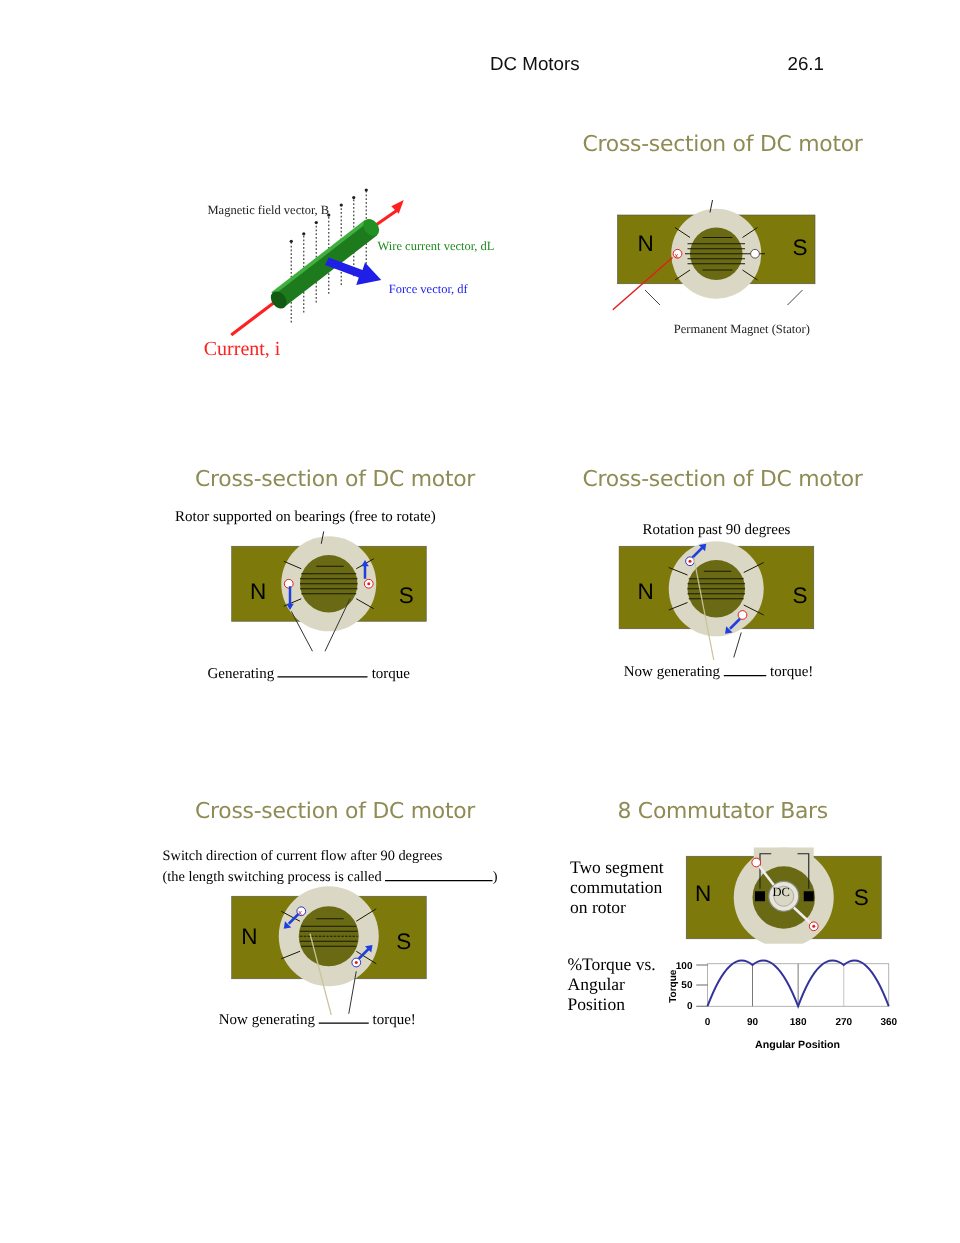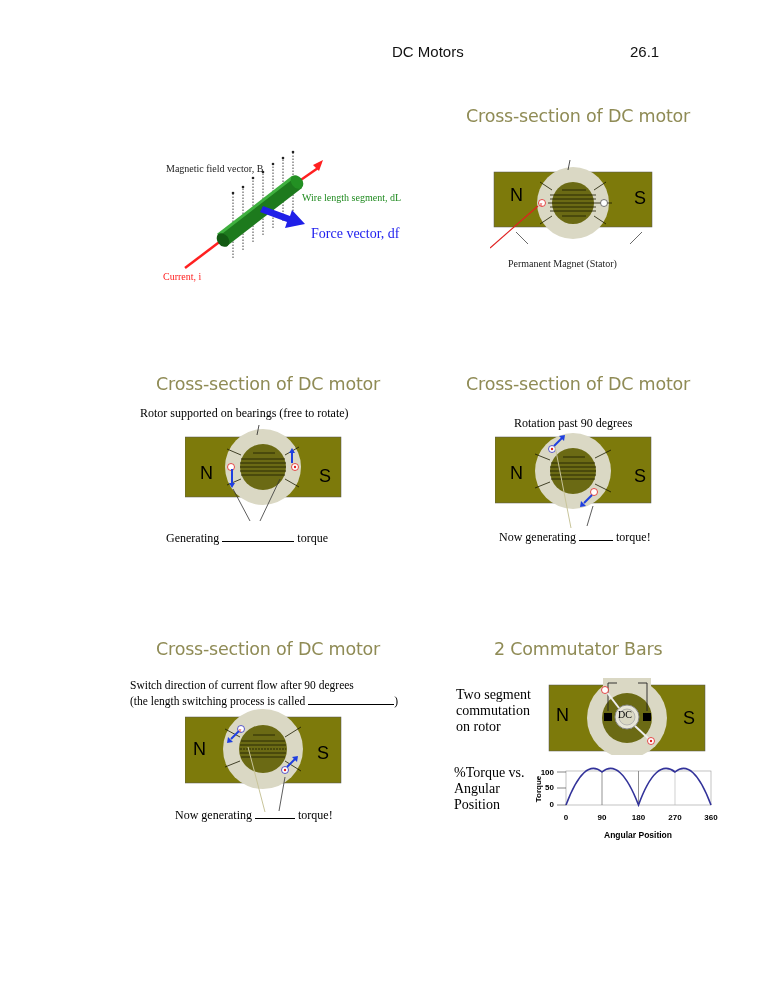--- a/index.html
+++ b/index.html
@@ -51,23 +51,23 @@
       <line x1="88" y1="95" x2="163" y2="37" stroke="#3fb03f" stroke-width="3"></line>
       <ellipse cx="93" cy="100" rx="5.5" ry="7.5" fill="#135a13" transform="rotate(-38 93 100)"></ellipse>
       <ellipse cx="167" cy="42" rx="5.5" ry="7.5" fill="#239023" transform="rotate(-38 167 42)"></ellipse>
     </g>
 
     <g>
       <polygon points="133,66 160,76 162,70 175,84 155,88 157,82 130,72" fill="#1f1fe8"></polygon>
     </g>
   </svg>
   <div class="abs lbl-sm" style="left:36px; top:63px; color:#222; font-size:10px;">Magnetic field vector, B</div>
-  <div class="abs lbl-sm" style="left:172px; top:92px; color:#1f8a1f; font-size:10px;">Wire length segment, dL</div>
-  <div class="abs lbl-sm" style="left:181px; top:126px; color:#2020ee; font-size:14px;">Force vector, df</div>
-  <div class="abs lbl-sm" style="left:33px; top:171px; color:#ff2020; font-size:10px;">Current, i</div>
+  <div class="abs lbl-sm" style="left:172px; top:92px; color:#1f8a1f; font-size:10px;">Wire current vector, dL</div>
+  <div class="abs lbl-sm" style="left:181px; top:126px; color:#2020ee; font-size:10px;">Force vector, df</div>
+  <div class="abs lbl-sm" style="left:33px; top:171px; color:#ff2020; font-size:16px;">Current, i</div>
 </div>
 
 <div class="abs" style="left:440px; top:100px; width:260px; height:200px;">
   <div class="abs slide-title" style="left:26px; top:6px;">Cross-section of DC motor</div>
   <div class="abs lbl-sm" style="left:103px; top:51px; color:#222; font-size:10px;margin-top:32px;">Soft Iron Core (Rotor)</div>
   <svg class="abs" style="left:50px; top:60px;" width="200" height="110">
     <rect x="4" y="12" width="158" height="55" fill="#7d7a0b" stroke="#555" stroke-width="0.5"></rect>
     <circle cx="83" cy="43" r="36" fill="#dad8c4"></circle>
     <circle cx="83" cy="43" r="21" fill="#6b6a14"></circle>
     <g stroke="#1a1a00" stroke-width="0.8">
@@ -87,21 +87,21 @@
     <circle cx="52" cy="43" r="3.5" fill="#fff" stroke="#e02020" stroke-width="0.8"></circle>
     <text x="49.5" y="46" font-size="6" fill="#e02020">x</text>
     <circle cx="114" cy="43" r="3.5" fill="#fff" stroke="#555" stroke-width="0.8"></circle>
     <line x1="0" y1="88" x2="48" y2="46" stroke="#e02020" stroke-width="1.2"></line>
     <line x1="80" y1="0" x2="78" y2="10" stroke="#222" stroke-width="0.8"></line>
     <line x1="26" y1="72" x2="38" y2="84" stroke="#444" stroke-width="0.8"></line>
     <line x1="140" y1="84" x2="152" y2="72" stroke="#444" stroke-width="0.8"></line>
   </svg>
   <div class="abs" style="left:70px; top:85px; font-family:'Liberation Sans',sans-serif; font-size:18px; color:#000;">N</div>
   <div class="abs" style="left:194px; top:88px; font-family:'Liberation Sans',sans-serif; font-size:18px; color:#000;">S</div>
-  <div class="abs lbl-sm" style="left:68px; top:158px; color:#222; font-size:10px;">Permanent Magnet (Stator)</div>
+  <div class="abs lbl-sm" style="left:99px; top:158px; color:#222; font-size:10px;">Permanent Magnet (Stator)</div>
 </div>
 
 <div class="abs" style="left:130px; top:370px; width:260px; height:190px;">
   <div class="abs slide-title" style="left:26px; top:4px;">Cross-section of DC motor</div>
   <div class="abs cap" style="left:10px; top:36px;">Rotor supported on bearings (free to rotate)</div>
   <svg class="abs" style="left:55px; top:55px;" width="160" height="100">
     <rect x="0" y="12" width="156" height="60" fill="#7d7a0b" stroke="#555" stroke-width="0.5"></rect>
     <circle cx="78" cy="42" r="38" fill="#dad8c4"></circle>
     <circle cx="78" cy="42" r="23" fill="#6b6a14"></circle>
     <g stroke="#1a1a00" stroke-width="0.8">
@@ -211,21 +211,21 @@
   <div class="abs" style="left:63px; top:104px; font-family:'Liberation Sans',sans-serif; font-size:18px;">N</div>
   <div class="abs" style="left:187px; top:108px; font-family:'Liberation Sans',sans-serif; font-size:18px;">S</div>
   <div class="abs cap" style="left:45px; top:172px;">
     <span>Now generating</span>
     <span class="blank" style="width:40px;"></span>
     <span>torque!</span>
   </div>
 </div>
 
 <div class="abs" style="left:440px; top:635px; width:280px; height:220px;">
-  <div class="abs slide-title" style="left:54px; top:4px;">2 Commutator Bars</div>
+  <div class="abs slide-title" style="left:54px; top:4px;">8 Commutator Bars</div>
   <div class="abs side-text" style="left:14px; top:130px; width:85px;">%Torque vs. Angular Position</div>
   <div class="abs side-text" style="left:16px; top:52px; width:85px;">Two segment commutation on rotor</div>
   <svg class="abs" style="left:105px; top:40px;" width="165" height="80">
     <rect x="4" y="10" width="156" height="66" fill="#7d7a0b" stroke="#555" stroke-width="0.5"></rect>
     <circle cx="82" cy="43" r="40" fill="#dad8c4"></circle>
     <circle cx="82" cy="43" r="25" fill="#6b6a14"></circle>
     <rect x="58" y="3" width="48" height="8" fill="#dad8c4"></rect>
     <polyline points="63,36 63,8 72,8" fill="none" stroke="#222" stroke-width="0.9"></polyline>
     <polyline points="102,36 102,8 93,8" fill="none" stroke="#222" stroke-width="0.9"></polyline>
     <rect x="59" y="38" width="8" height="8" fill="#000"></rect>

